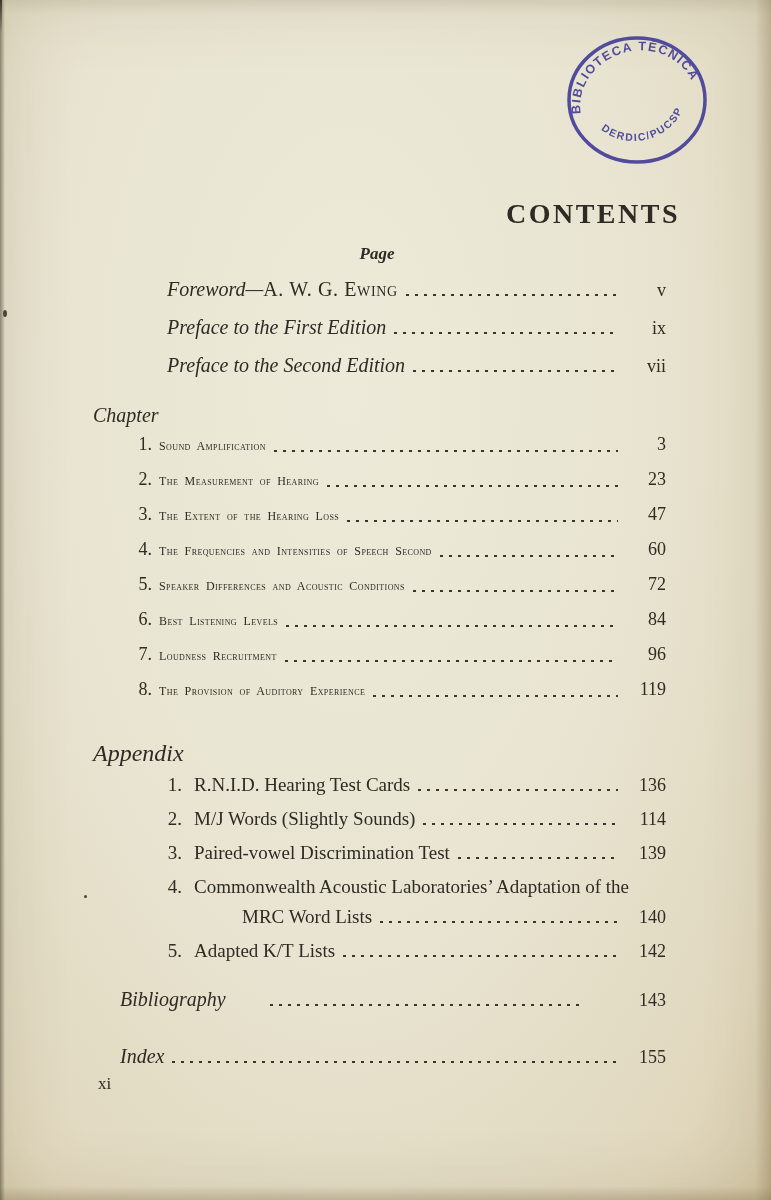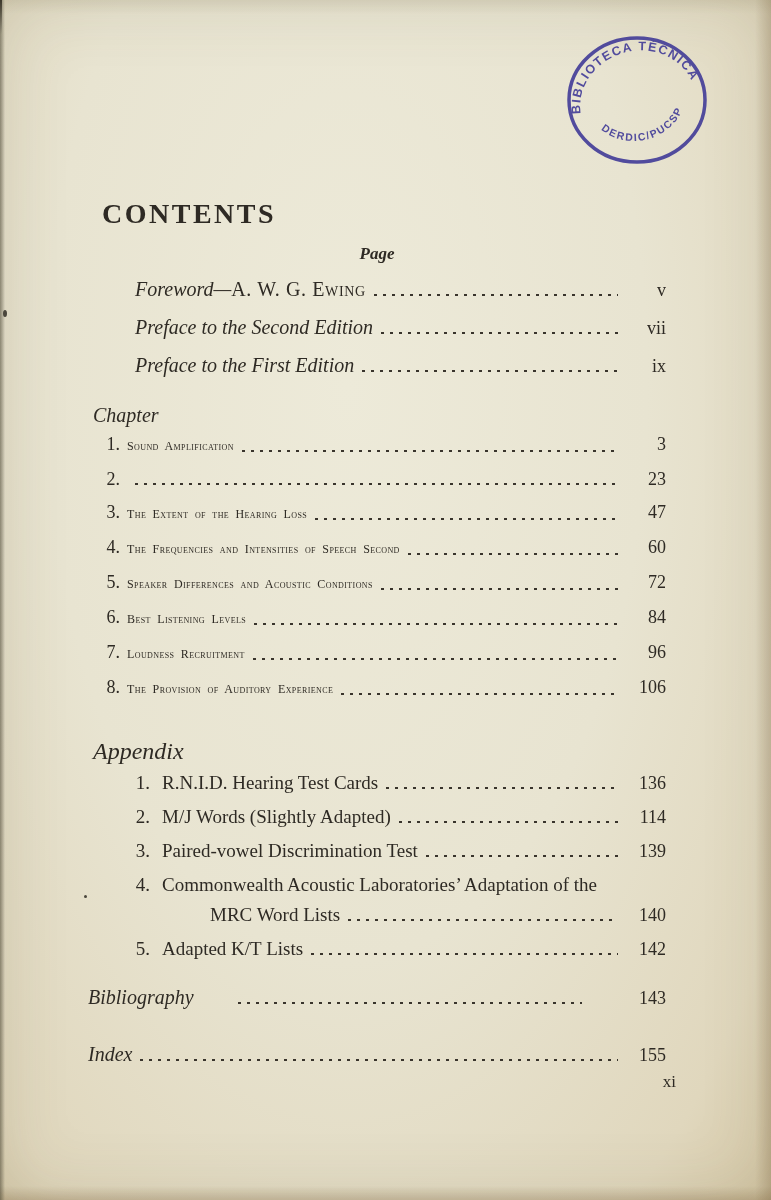--- a/index.html
+++ b/index.html
@@ -17,24 +17,24 @@
   }
   .speck { position:absolute; background:#4a463c; border-radius:50%; }
   .scratch { position:absolute; left:0; top:0; width:2px; height:34px; background:linear-gradient(180deg,#3c382c,rgba(60,56,44,0)); }
 
   
   .stamp { position:absolute; left:557px; top:25px; width:160px; height:150px; opacity:.92; }
   .stamp svg { mix-blend-mode:multiply; }
 
   
   .content { position:absolute; left:88px; top:198px; width:578px; }
-  .title { font-weight:700; font-size:28px; line-height:31px; letter-spacing:2.5px; text-align:left; transform:translateX(14px); }
+  .title { font-weight:700; font-size:28px; line-height:31px; letter-spacing:2.5px; text-align:right; transform:translateX(14px); }
   .page-label { margin-top:15px; text-align:center; font-style:italic; font-weight:700; font-size:17px; line-height:20px; }
 
-  .row { display:flex; align-items:baseline; line-height:24px; }
+  .row { display:flex; align-items:baseline; line-height:24px;margin-left:32px; }
   .dots { flex:1 1 0; min-width:10px; height:4px; align-self:flex-end; margin:0 8px 5px 8px;
           background:radial-gradient(circle at 1.6px 2px, #39342c 1.25px, rgba(0,0,0,0) 1.45px) left center / 9px 4px repeat-x; }
   .pg { flex:none; width:40px; text-align:right; font-size:18px; }
 
   .fm { margin-top:13px; padding-left:47px; font-size:20px; }
   .fm .lbl { font-style:italic; white-space:nowrap; }
   .sc { font-variant:small-caps; font-style:normal; letter-spacing:.6px; }
 
   .section-header { font-style:italic; padding-left:5px; }
   .chapter-header { margin-top:27px; font-size:20px; line-height:20px; }
@@ -50,21 +50,21 @@
   .ap .num { flex:none; width:62px; padding-right:12px; text-align:right; }
   .ap .ttl { white-space:nowrap; }
   .ap.cont { margin-top:6px; }
   .ap .indent2 { flex:none; width:122px; }
 
   .bm { font-style:italic; font-size:20px; }
   .bm .pg { font-style:normal; }
   .bib { margin-top:24px;gap:36px; }
   .idx { margin-top:32px; }
 
-  .footer { margin-top:5px; text-align:right; font-size:17px; line-height:20px; transform:translateX(10px); }
+  .footer { margin-top:5px; text-align:left; font-size:17px; line-height:20px; transform:translateX(10px); }
 </style>
 </head>
 <body>
 
 <div class="page">
 
   <div class="scratch"></div>
   <div class="speck" style="left:3px; top:310px; width:4px; height:7px;"></div>
   <div class="speck" style="left:84px; top:895px; width:3px; height:3px;"></div>
 
@@ -89,40 +89,41 @@
     <div class="title">CONTENTS</div>
 
     <div class="page-label">Page</div>
 
     <div class="row fm">
       <span class="lbl"><i>Foreword—</i><span class="sc">A. W. G. Ewing</span></span>
       <span class="dots"></span>
       <span class="pg">v</span>
     </div>
     <div class="row fm">
+      <span class="lbl">Preface to the First Edition</span>
+      <span class="dots"></span>
+      <span class="pg">ix</span>
+    </div>
+    <div class="row fm">
       <span class="lbl">Preface to the Second Edition</span>
       <span class="dots"></span>
       <span class="pg">vii</span>
-    </div>
-    <div class="row fm">
-      <span class="lbl">Preface to the First Edition</span>
-      <span class="dots"></span>
-      <span class="pg">ix</span>
     </div>
 
     <div class="section-header chapter-header">Chapter</div>
 
     <div class="row ch first">
       <span class="num">1.</span>
       <span class="ttl">Sound Amplification</span>
       <span class="dots"></span>
       <span class="pg">3</span>
     </div>
     <div class="row ch">
       <span class="num">2.</span>
+      <span class="ttl">The Measurement of Hearing</span>
       <span class="dots"></span>
       <span class="pg">23</span>
     </div>
     <div class="row ch">
       <span class="num">3.</span>
       <span class="ttl">The Extent of the Hearing Loss</span>
       <span class="dots"></span>
       <span class="pg">47</span>
     </div>
     <div class="row ch">
@@ -146,34 +147,34 @@
     <div class="row ch">
       <span class="num">7.</span>
       <span class="ttl">Loudness Recruitment</span>
       <span class="dots"></span>
       <span class="pg">96</span>
     </div>
     <div class="row ch">
       <span class="num">8.</span>
       <span class="ttl">The Provision of Auditory Experience</span>
       <span class="dots"></span>
-      <span class="pg">106</span>
+      <span class="pg">119</span>
     </div>
 
     <div class="section-header appendix-header">Appendix</div>
 
     <div class="row ap first">
       <span class="num">1.</span>
       <span class="ttl">R.N.I.D. Hearing Test Cards</span>
       <span class="dots"></span>
       <span class="pg">136</span>
     </div>
     <div class="row ap">
       <span class="num">2.</span>
-      <span class="ttl">M/J Words (Slightly Adapted)</span>
+      <span class="ttl">M/J Words (Slightly Sounds)</span>
       <span class="dots"></span>
       <span class="pg">114</span>
     </div>
     <div class="row ap">
       <span class="num">3.</span>
       <span class="ttl">Paired-vowel Discrimination Test</span>
       <span class="dots"></span>
       <span class="pg">139</span>
     </div>
     <div class="row ap">

